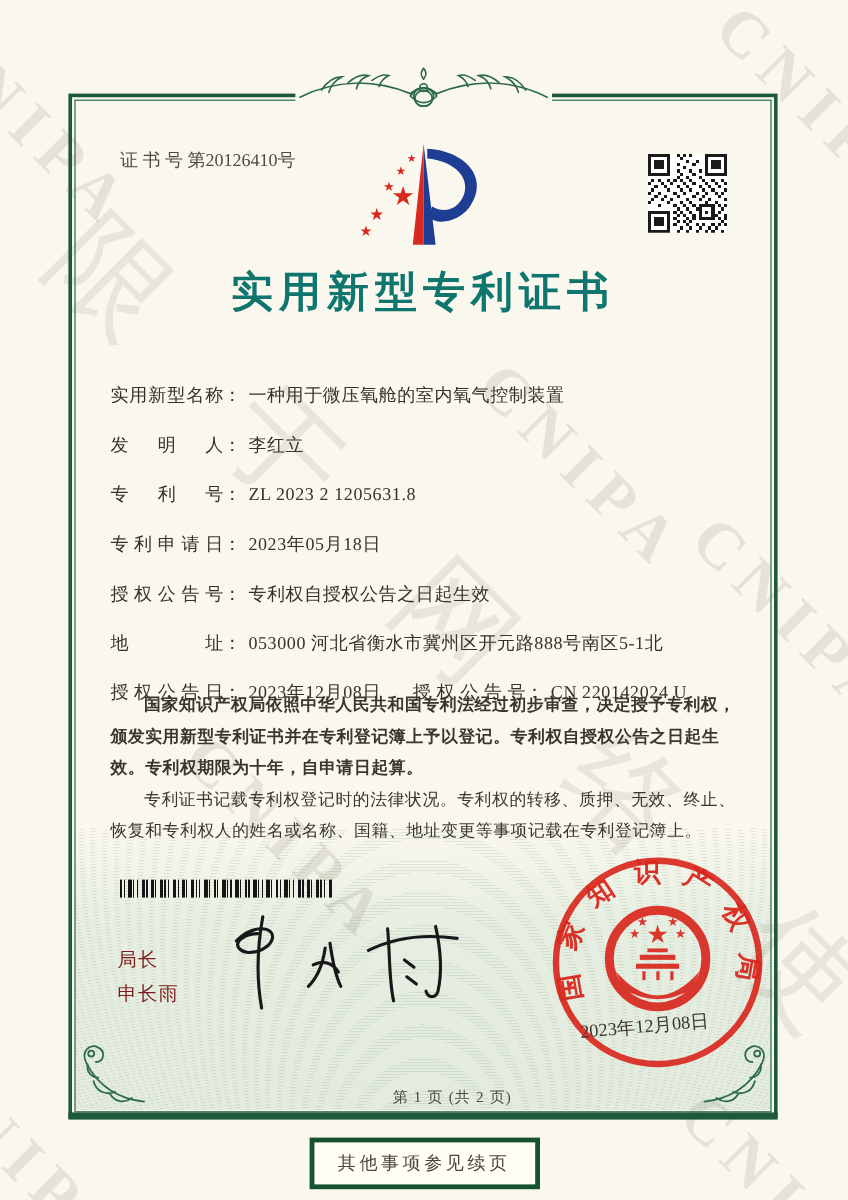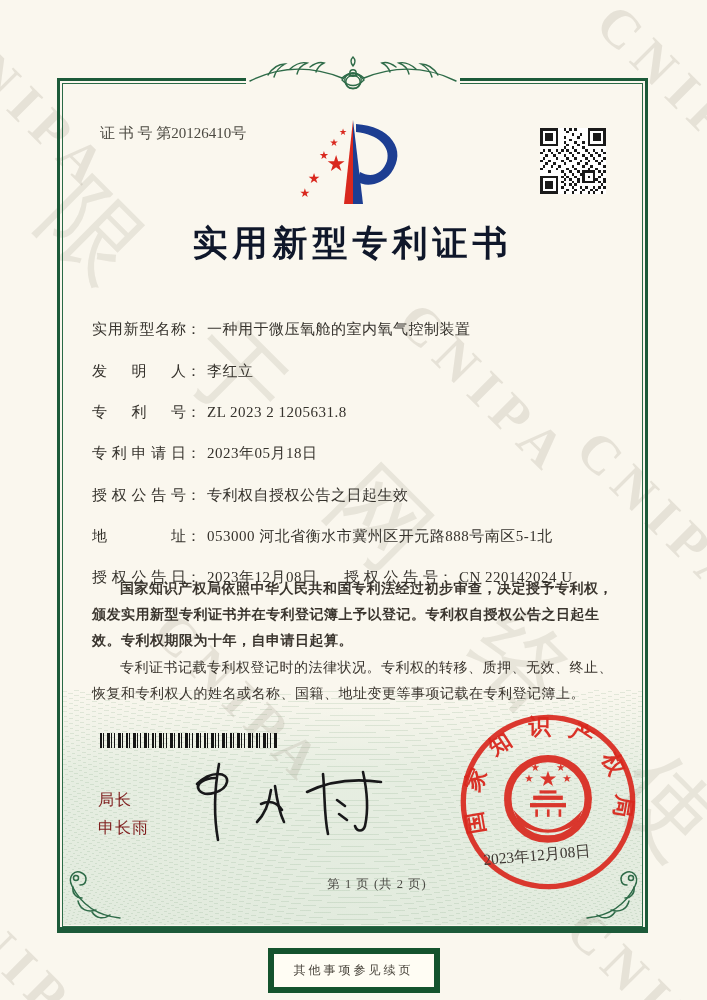--- a/index.html
+++ b/index.html
@@ -32,21 +32,21 @@
       linear-gradient(180deg, rgba(227,236,223,0) 0%, rgba(227,236,223,0.85) 35%, #e2ebde 100%);
   }
   
   .ornament{z-index:2;}
   
   .cert-no{left:100px;top:124px;font-size:15px;color:#4c4a42;z-index:2;}
   .logo{left:290px;top:112px;z-index:2;}
   .qr{left:540px;top:128px;z-index:2;}
   .title{
     left:57px;top:220px;width:591px;text-align:center;z-index:2;
-    font-size:35px;font-weight:bold;letter-spacing:5px;color:#0f172a;
+    font-size:35px;font-weight:bold;letter-spacing:5px;color:#0f766e;
   }
   .field{left:92px;width:522px;font-size:15px;z-index:2;white-space:nowrap;margin-top:36px;}
   .flabel{
     display:inline-block;width:94px;vertical-align:bottom;
     text-align:justify;text-align-last:justify;
   }
   .fcolon{display:inline-block;margin-right:6px;}
   .fvalue{letter-spacing:0.5px;}
   .field-right{left:344px;width:270px;}
   .para{
@@ -62,27 +62,27 @@
       #151515 11px 12px,rgba(0,0,0,0) 12px 14px,
       #151515 14px 15px,rgba(0,0,0,0) 15px 18px,
       #151515 18px 21px,rgba(0,0,0,0) 21px 22px,
       #151515 22px 23px,rgba(0,0,0,0) 23px 26px);
   }
   .signer{left:98px;z-index:2;font-family:"Liberation Sans","DejaVu Sans",sans-serif;
     font-size:16px;color:#7f1d1d;letter-spacing:1px;}
   .signature{left:185px;top:760px;z-index:2;}
   .seal{left:458px;top:712px;z-index:3;}
   .page-footer{
-    left:57px;top:876px;width:640px;text-align:center;z-index:2;
+    left:57px;top:906px;width:640px;text-align:center;z-index:2;
     font-size:12.5px;color:#4a4a44;letter-spacing:1px;
   }
   .cont-box{
     left:50%;top:948px;transform:translateX(-50%);z-index:2;
-    padding:8px 20px;border:6px solid #14532d;background:#fffdf4;
-    font-size:12px;letter-spacing:3px;color:#4a453c;white-space:nowrap;
+    padding:8px 20px;border:4px solid #14532d;background:#fffdf4;
+    font-size:15px;letter-spacing:3px;color:#4a453c;white-space:nowrap;
   }
 </style>
 </head>
 <body>
 
 <div class="wm wm-phrase" style="left:-40px;top:10px;">仅 限 于 网 络 使 用</div>
 <div class="wm wm-brand" style="left:-30px;top:5px;">CNIPA</div>
 <div class="wm wm-brand" style="left:628px;top:-8px;">CNIPA</div>
 <div class="wm wm-brand" style="left:430px;top:290px;">CNIPA</div>
 <div class="wm wm-brand" style="left:185px;top:600px;">CNIPA</div>

